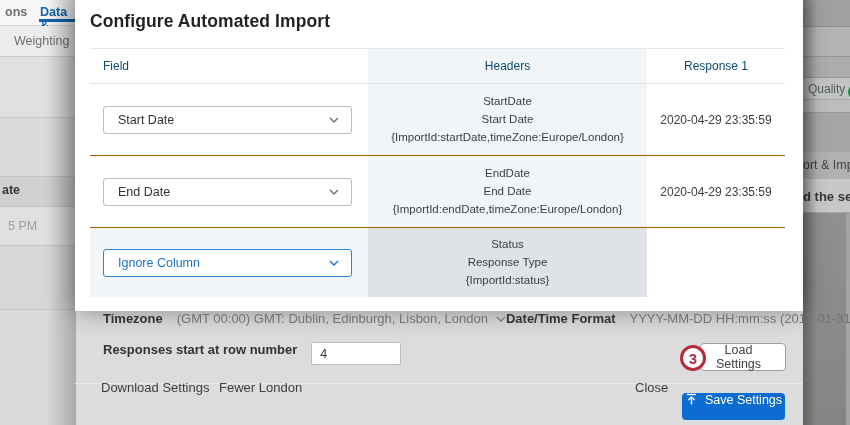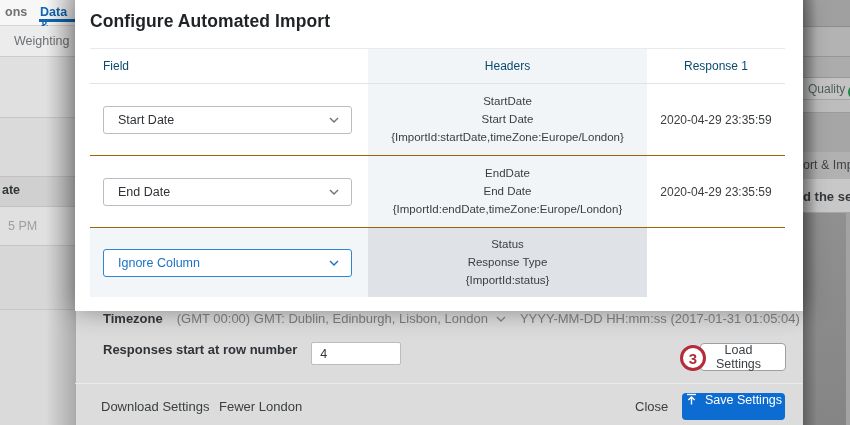--- a/index.html
+++ b/index.html
@@ -79,21 +79,21 @@
 
   
   .rows-row { position:absolute; left:28px; top:342px; display:flex; align-items:flex-start; }
   .rows-label { font-size:13px; font-weight:600; color:#2f3337; }
   .rows-input { margin-left:14px; width:90px; height:23px; border:1px solid #b9bdc1; border-radius:2px; font-family:"Liberation Sans",sans-serif; font-size:12.5px; color:#2f3337; padding:0 0 0 8px; background:#fff; }
 
   .load-btn { position:absolute; left:625px; top:343px; width:86px; height:28px; background:#fff; border:1px solid #9aa0a5; border-radius:4px; font-size:12.5px; color:#3c4043; display:flex; align-items:center; justify-content:flex-end; padding-right:9px; cursor:pointer; }
   .anno-circle { position:absolute; left:605px; top:345px; width:26px; height:26px; border:3px solid #b52b3b; border-radius:50%; background:#fff; display:flex; align-items:center; justify-content:center; font-size:15px; font-weight:bold; color:#b52b3b; z-index:5; }
 
   .footer-divider { position:absolute; left:0; top:383px; width:728px; height:1px; background:#ebebeb; }
-  .footer-link { position:absolute; top:399px; font-size:13px; color:#3c4043; cursor:pointer; }
+  .footer-link { position:absolute; top:380px; font-size:13px; color:#3c4043; cursor:pointer; }
   .fl-download { left:26px; }
   .fl-fewer { left:144px; }
   .fl-close { left:560px; }
   .save-btn { position:absolute; left:607px; top:393px; width:103px; height:27px; background:#0d6cd1; border:none; border-radius:4px; color:#fff; font-size:12.5px; display:flex; justify-content:center; gap:7px; cursor:pointer; font-family:"Liberation Sans",sans-serif; }
 </style>
 </head>
 <body>
 
 <div id="screen">
 
@@ -212,20 +212,21 @@
 
     <div class="tz-row">
       <span class="tz-label">Timezone</span>
       <span class="tz-value">(GMT 00:00) GMT: Dublin, Edinburgh, Lisbon, London</span>
       <span class="chev">
           <svg width="10" height="6" viewBox="0 0 10 6">
             <path d="M1 1l4 4 4-4" stroke="#75797d" stroke-width="1.4" fill="none"></path>
           </svg>
         </span>
       <span class="tz-gap"></span>
+      <span class="tz-label">Date/Time Format</span>
       <span class="tz-value">YYYY-MM-DD HH:mm:ss (2017-01-31 01:05:04)</span>
 
     </div>
 
     <div class="rows-row">
       <span class="rows-label">Responses start at row number</span>
       <input class="rows-input" type="text" value="4" style="">
     </div>
 
     <div class="anno-circle">3</div>

